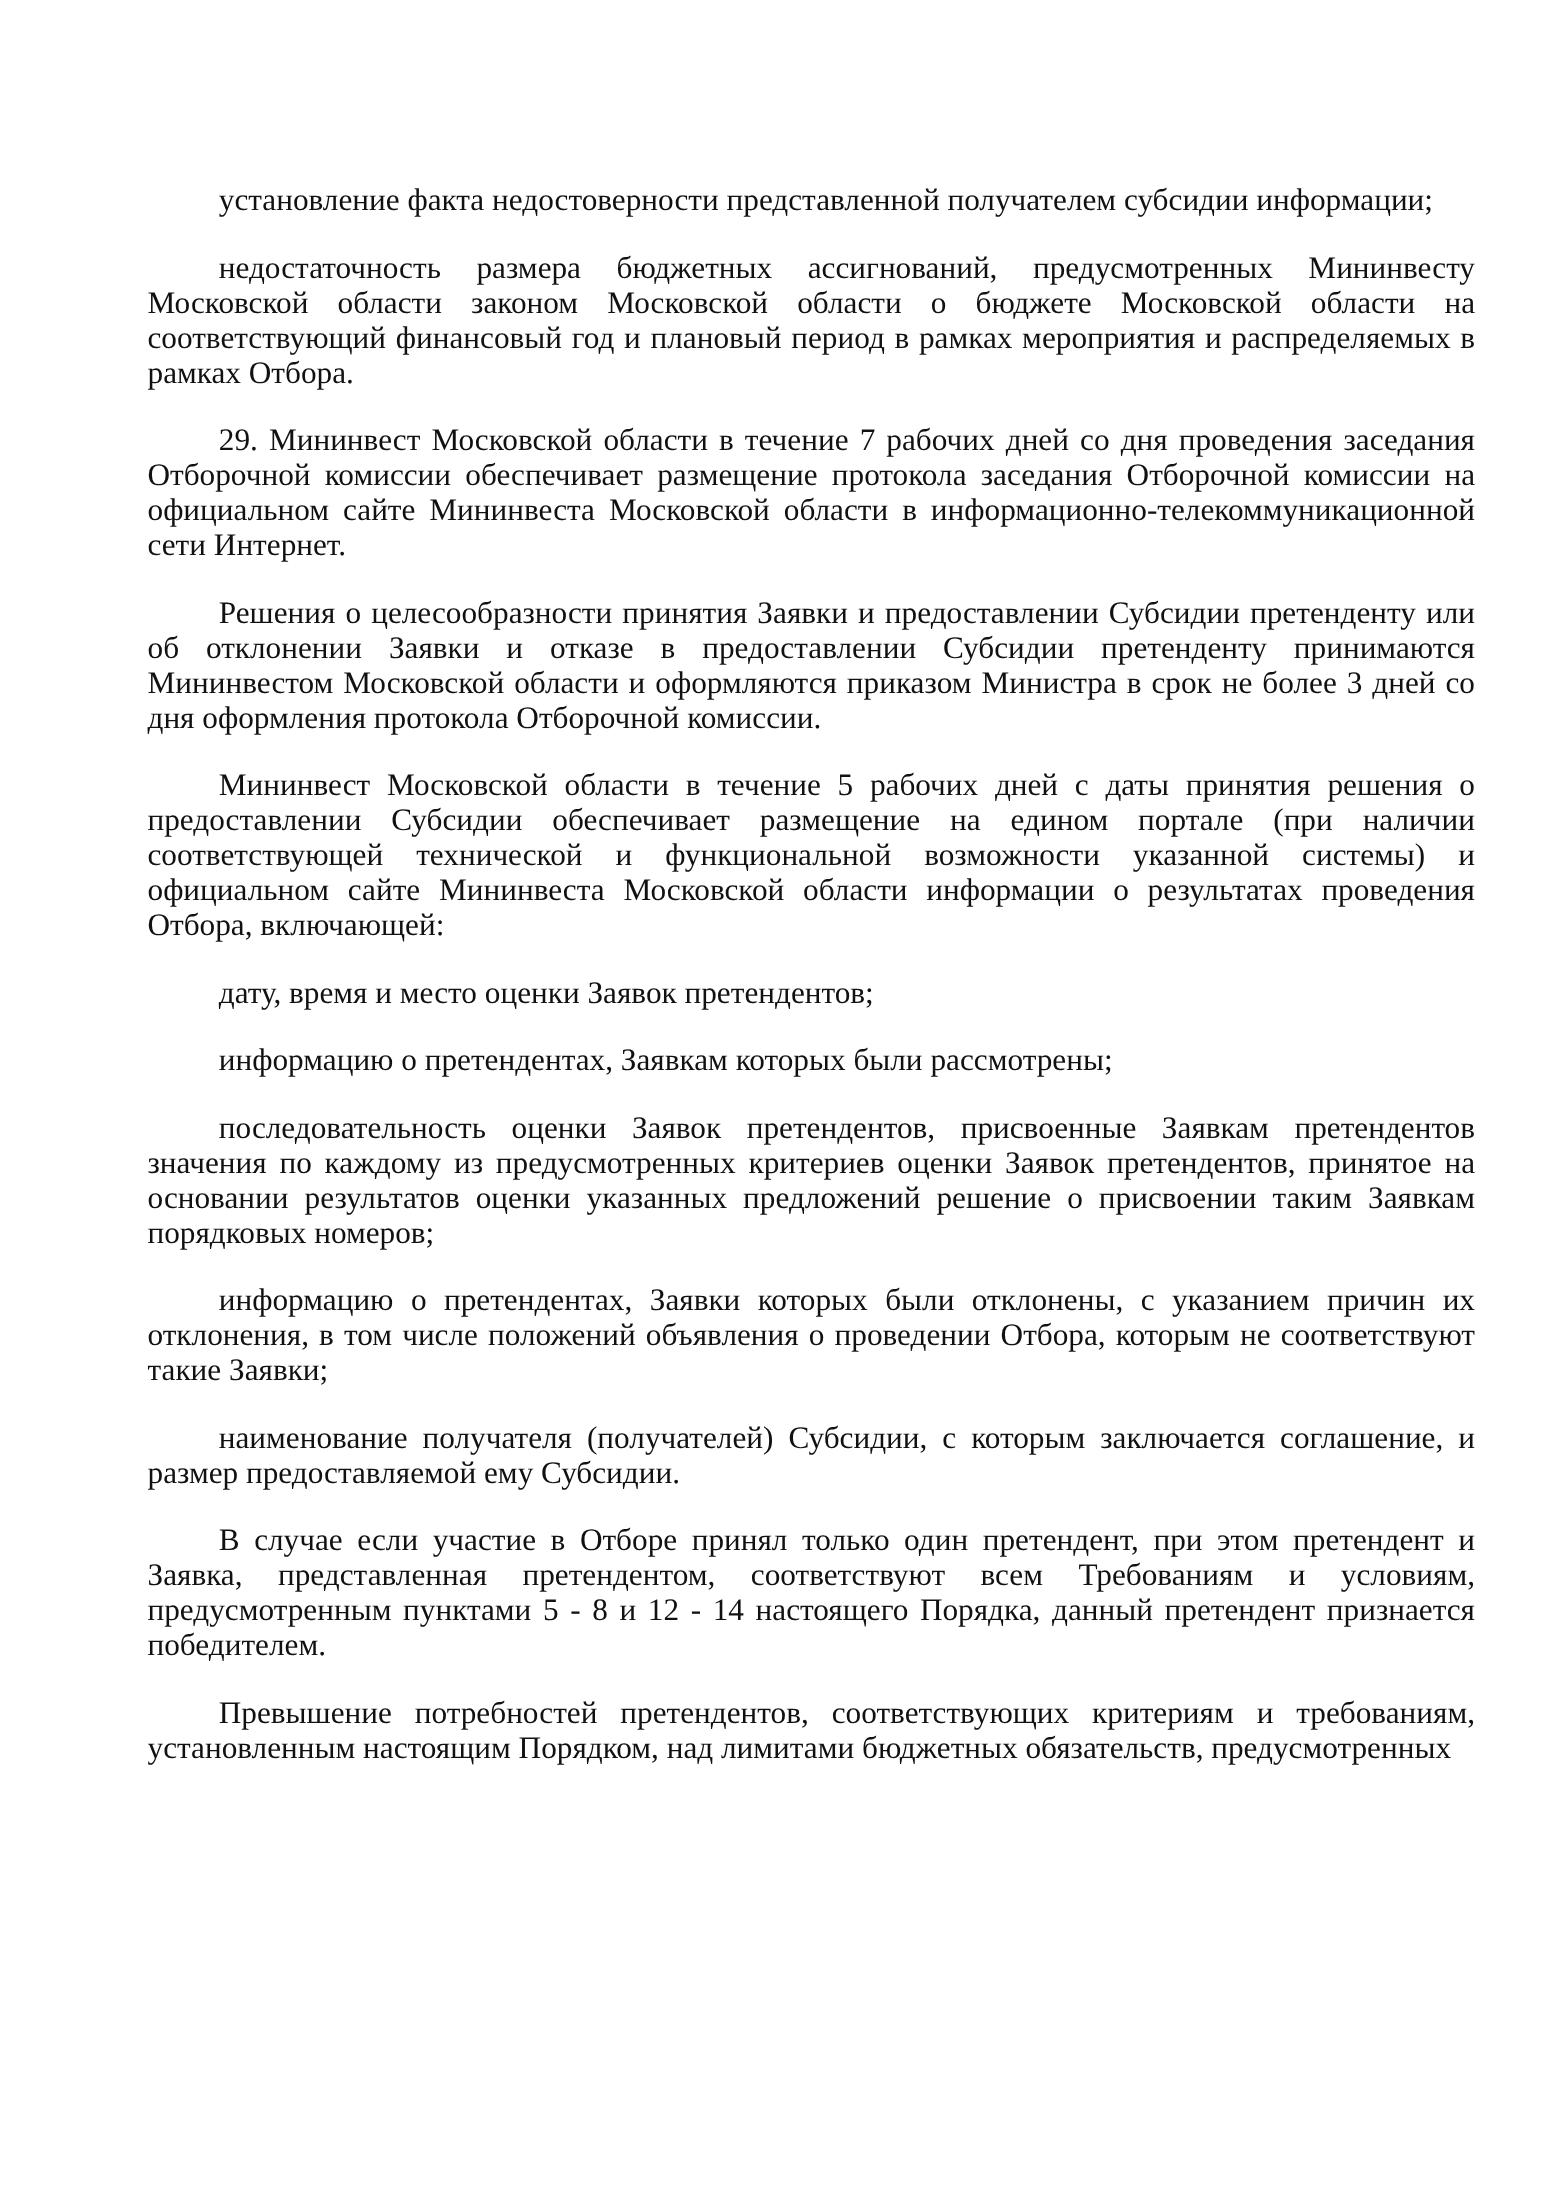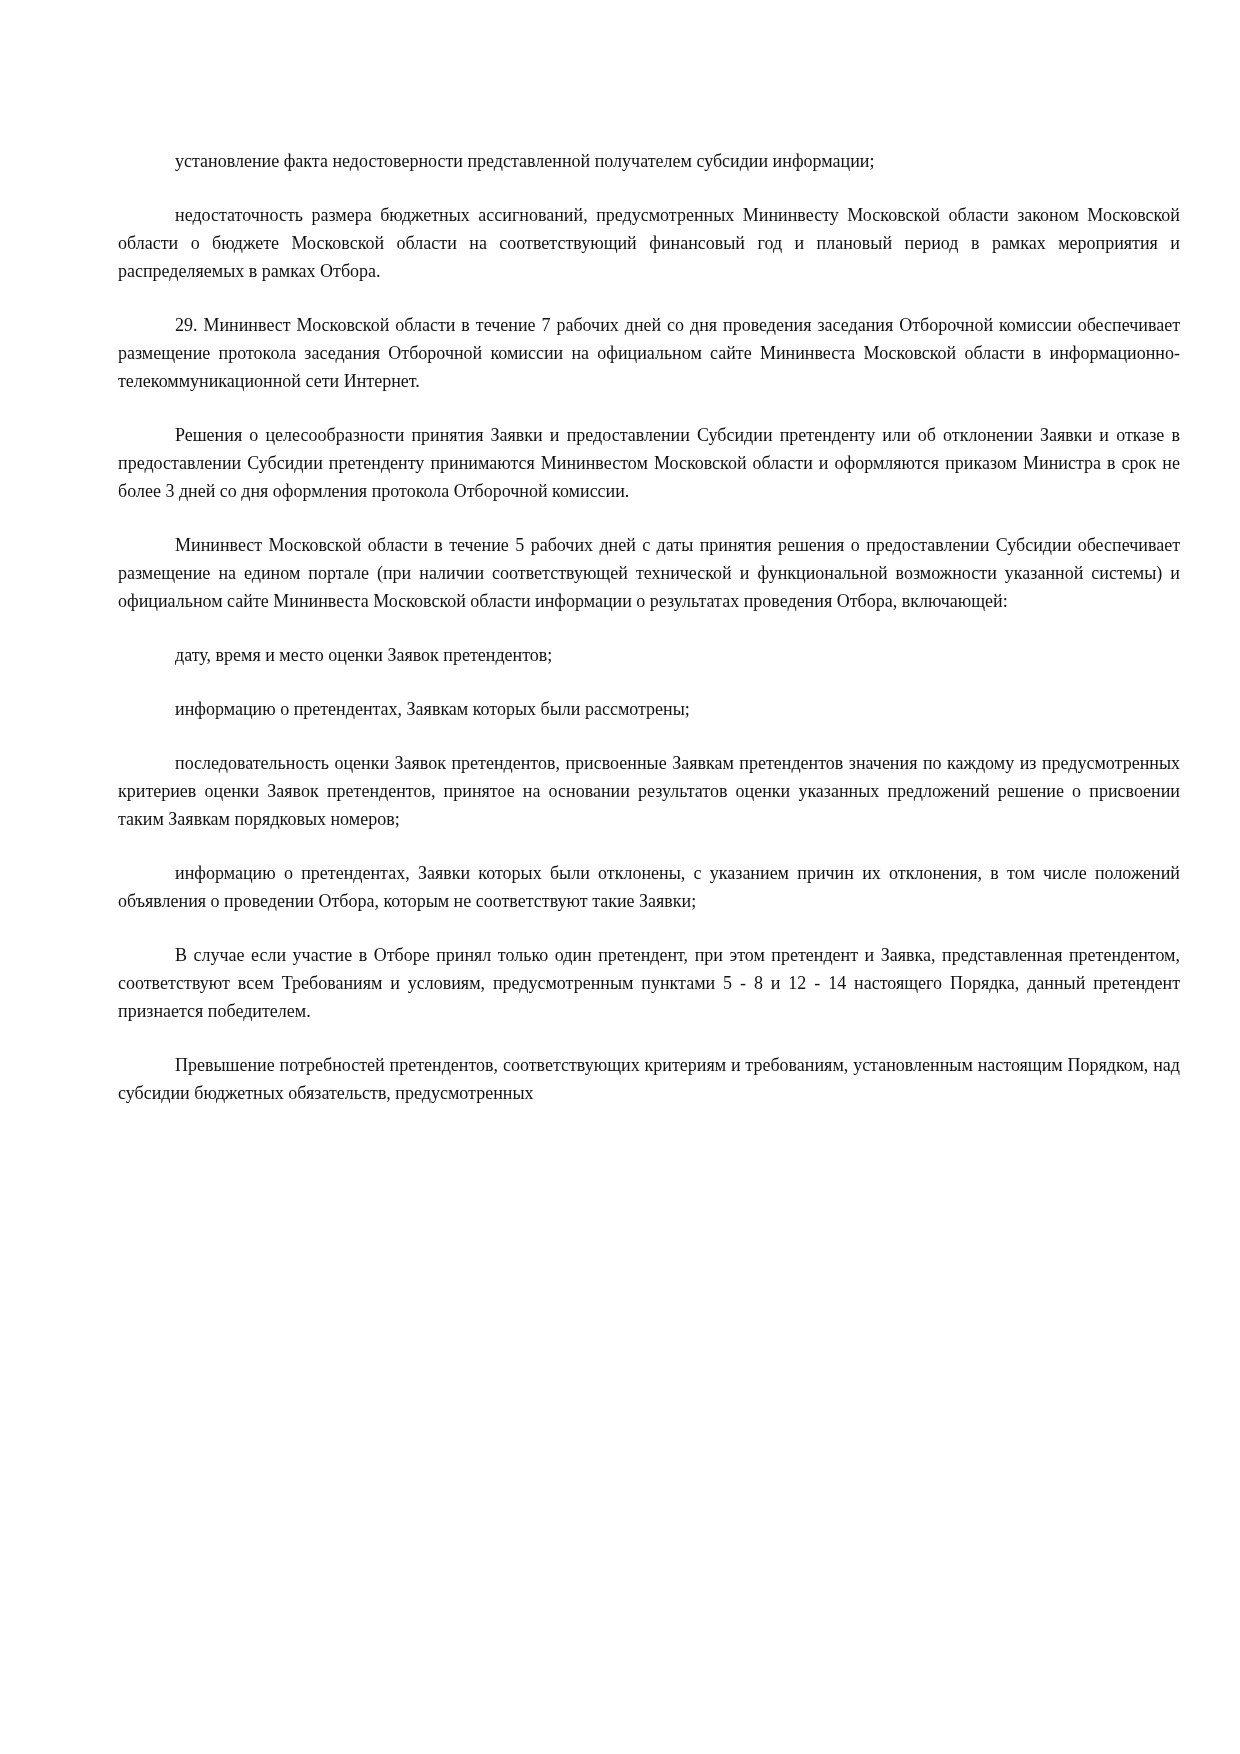--- a/index.html
+++ b/index.html
@@ -12,21 +12,21 @@
       height: 1754px;
       position: relative;
       overflow: hidden;
     }
     .page {
       position: absolute;
       left: 118px;
       top: 147px;
       width: 1062px;
       font-family: "Liberation Serif", "DejaVu Serif", serif;
-      font-size: 18px;
+      font-size: 25px;
       line-height: 28px;
       color: #111111;
     }
     .para {
       margin: 0 0 26px 0;
       text-indent: 57px;
       text-align: justify;
       text-align-last: left;
       hyphens: none;
     }
@@ -37,15 +37,16 @@
 <div class="page">
   <p class="para">установление факта недостоверности представленной получателем субсидии информации;</p>
   <p class="para">недостаточность размера бюджетных ассигнований, предусмотренных Мининвесту Московской области законом Московской области о бюджете Московской области на соответствующий финансовый год и плановый период в рамках мероприятия и распределяемых в рамках Отбора.</p>
   <p class="para">29. Мининвест Московской области в течение 7 рабочих дней со дня проведения заседания Отборочной комиссии обеспечивает размещение протокола заседания Отборочной комиссии на официальном сайте Мининвеста Московской области в информационно-телекоммуникационной сети Интернет.</p>
   <p class="para">Решения о целесообразности принятия Заявки и предоставлении Субсидии претенденту или об отклонении Заявки и отказе в предоставлении Субсидии претенденту принимаются Мининвестом Московской области и оформляются приказом Министра в срок не более 3 дней со дня оформления протокола Отборочной комиссии.</p>
   <p class="para">Мининвест Московской области в течение 5 рабочих дней с даты принятия решения о предоставлении Субсидии обеспечивает размещение на едином портале (при наличии соответствующей технической и функциональной возможности указанной системы) и официальном сайте Мининвеста Московской области информации о результатах проведения Отбора, включающей:</p>
   <p class="para">дату, время и место оценки Заявок претендентов;</p>
   <p class="para">информацию о претендентах, Заявкам которых были рассмотрены;</p>
   <p class="para">последовательность оценки Заявок претендентов, присвоенные Заявкам претендентов значения по каждому из предусмотренных критериев оценки Заявок претендентов, принятое на основании результатов оценки указанных предложений решение о присвоении таким Заявкам порядковых номеров;</p>
   <p class="para">информацию о претендентах, Заявки которых были отклонены, с указанием причин их отклонения, в том числе положений объявления о проведении Отбора, которым не соответствуют такие Заявки;</p>
+  <p class="para">наименование получателя (получателей) Субсидии, с которым заключается соглашение, и размер предоставляемой ему Субсидии.</p>
   <p class="para">В случае если участие в Отборе принял только один претендент, при этом претендент и Заявка, представленная претендентом, соответствуют всем Требованиям и условиям, предусмотренным пунктами 5 - 8 и 12 - 14 настоящего Порядка, данный претендент признается победителем.</p>
-  <p class="para">Превышение потребностей претендентов, соответствующих критериям и требованиям, установленным настоящим Порядком, над субсидии бюджетных обязательств, предусмотренных</p>
+  <p class="para">Превышение потребностей претендентов, соответствующих критериям и требованиям, установленным настоящим Порядком, над лимитами бюджетных обязательств, предусмотренных</p>
 </div>
 
 </body></html>

